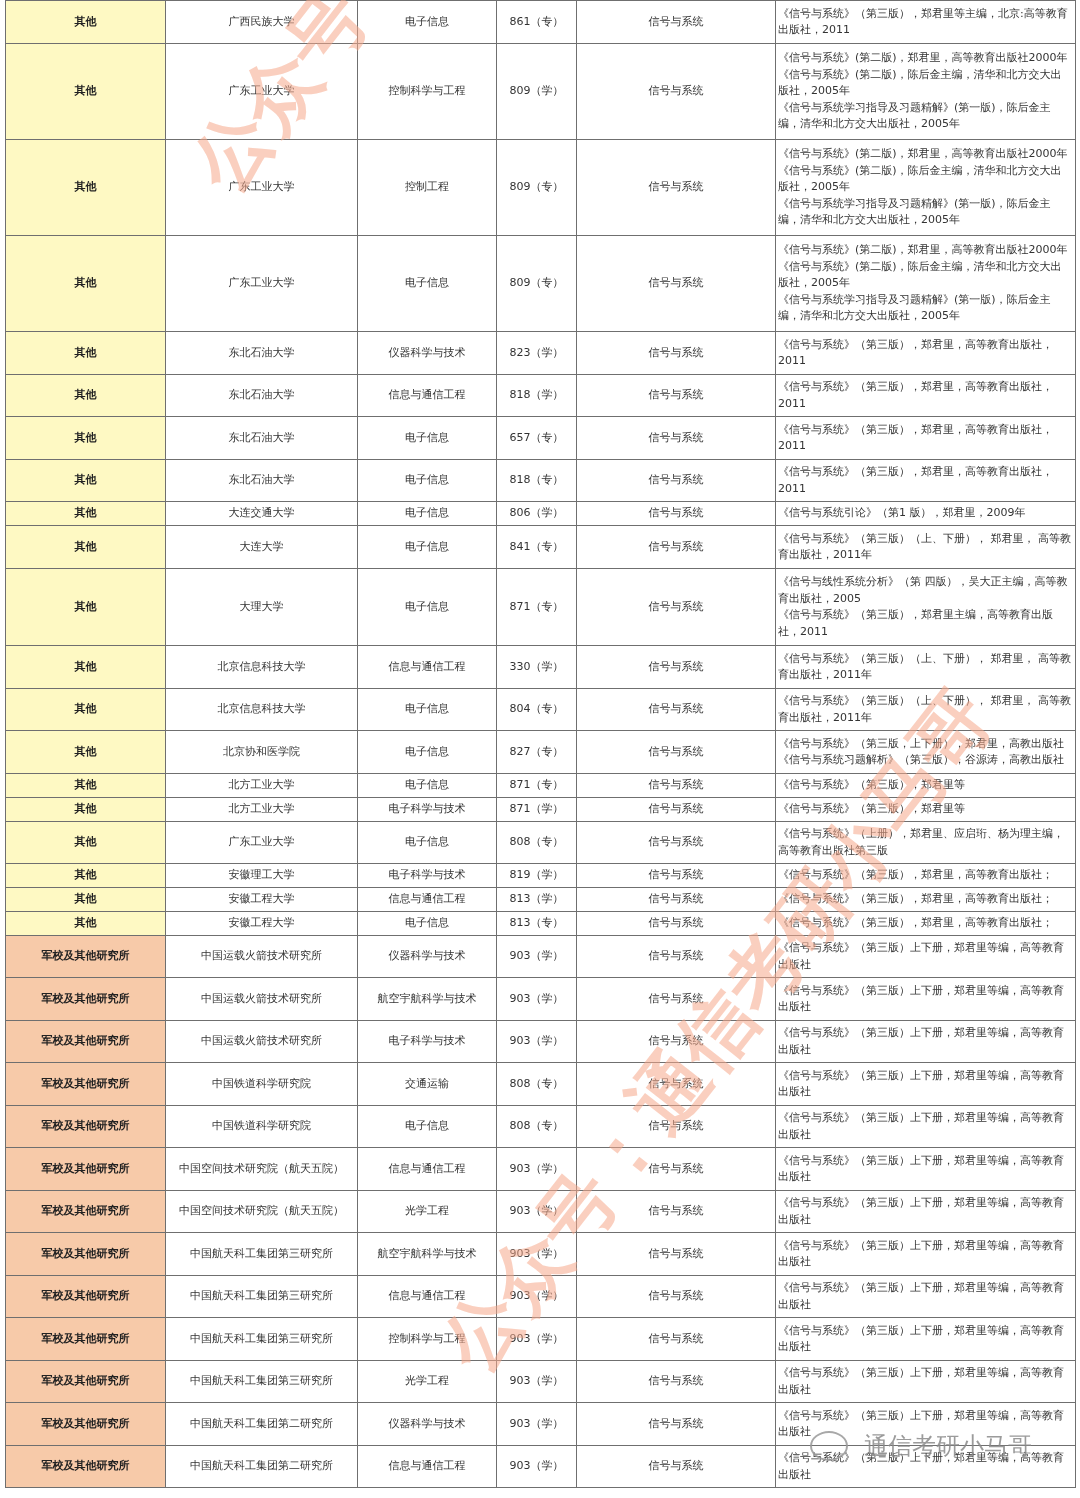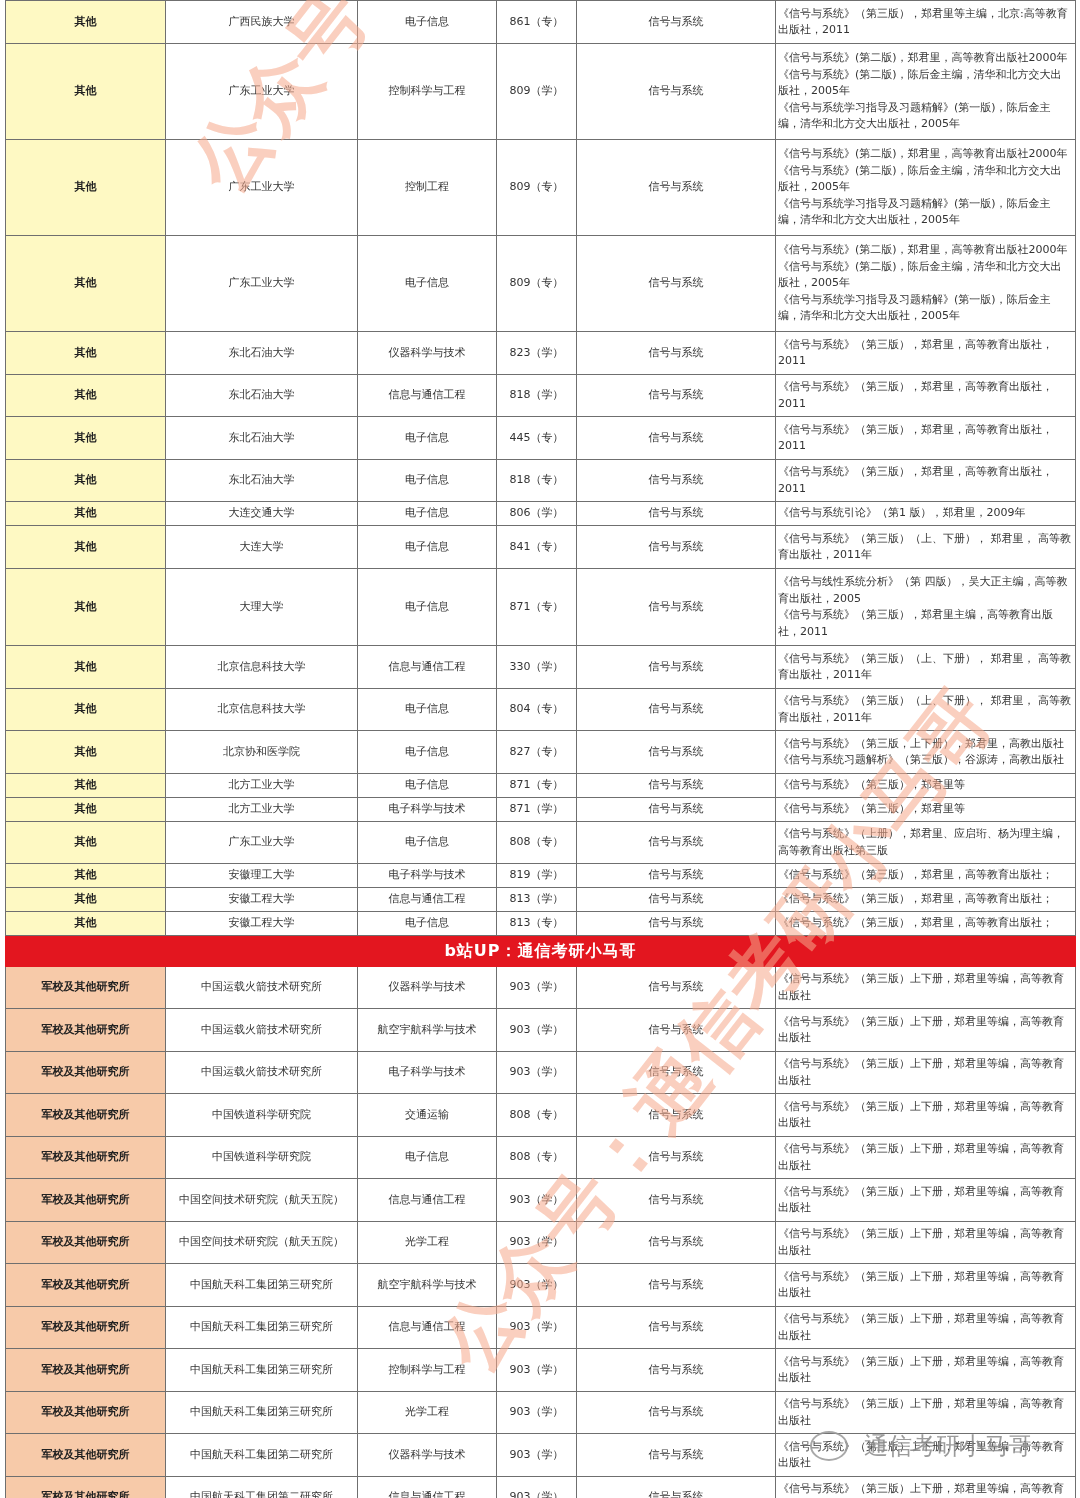--- a/index.html
+++ b/index.html
@@ -97,21 +97,21 @@
         <td class="c">818（学）</td>
         <td class="l">信号与系统</td>
         <td class="books">
           <div>《信号与系统》（第三版），郑君里，高等教育出版社，2011</div>
         </td>
       </tr>
       <tr style="height: 43px;">
         <td class="cat green">其他</td>
         <td class="c">东北石油大学</td>
         <td class="c">电子信息</td>
-        <td class="c">445（专）</td>
+        <td class="c">657（专）</td>
         <td class="l">信号与系统</td>
         <td class="books">
           <div>《信号与系统》（第三版），郑君里，高等教育出版社，2011</div>
         </td>
       </tr>
       <tr style="height: 42px;">
         <td class="cat green">其他</td>
         <td class="c">东北石油大学</td>
         <td class="c">电子信息</td>
         <td class="c">818（专）</td>
@@ -234,23 +234,20 @@
       </tr>
       <tr style="height: 24px;">
         <td class="cat green">其他</td>
         <td class="c">安徽工程大学</td>
         <td class="c">电子信息</td>
         <td class="c">813（专）</td>
         <td class="l">信号与系统</td>
         <td class="books">
           <div>《信号与系统》（第三版），郑君里，高等教育出版社；</div>
         </td>
-      </tr>
-      <tr class="banner">
-        <td colspan="6">b站UP：通信考研小马哥</td>
       </tr>
       <tr style="height: 42px;">
         <td class="cat peach">军校及其他研究所</td>
         <td class="c">中国运载火箭技术研究所</td>
         <td class="c">仪器科学与技术</td>
         <td class="c">903（学）</td>
         <td class="l">信号与系统</td>
         <td class="books">
           <div>《信号与系统》（第三版）上下册，郑君里等编，高等教育出版社</div>
         </td>

